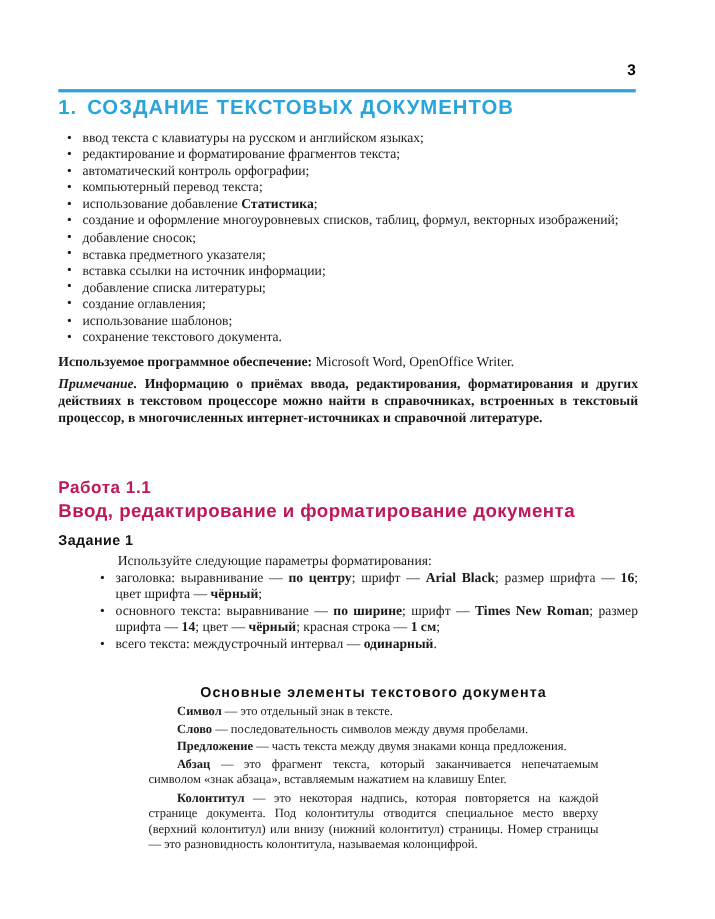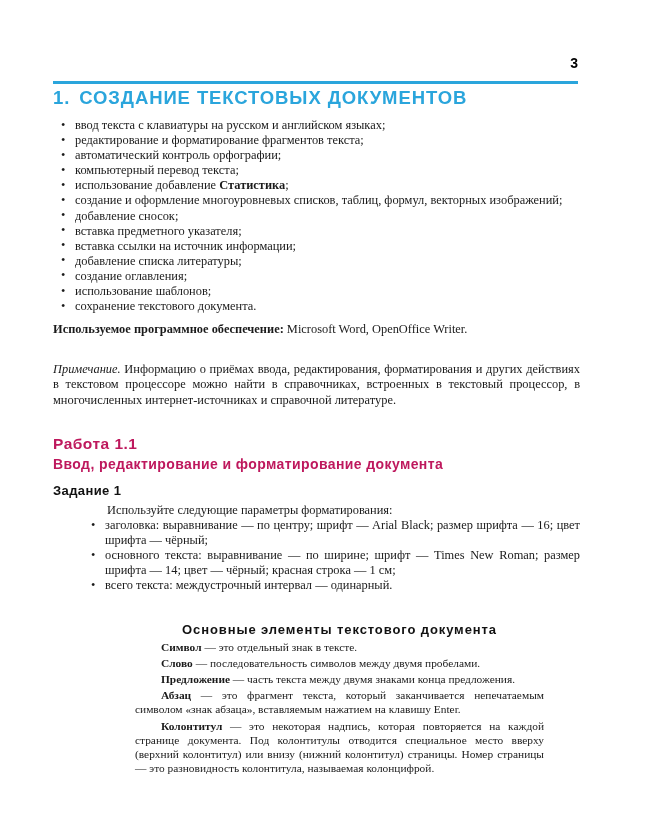--- a/index.html
+++ b/index.html
@@ -95,22 +95,23 @@
   }
   ul.goals li b { font-weight: bold; }
 
   .software {
     margin: 8px 0 0 0;
     text-align: justify;
   }
   .software b { font-weight: bold; }
 
   .note {
-    margin: 25px 0 0 0;
-    text-align: justify;
+    margin: 5px 0 0 0;
+    text-align: justify;
+    font-weight: bold;
   }
   .note i { font-style: italic; }
 
   
   .work-block {
     position: absolute;
     left: 53px;
     top: 434px;
     width: 527px;
   }
@@ -120,21 +121,21 @@
     font-weight: bold;
     color: #be185d;
     white-space: nowrap;
   }
   .work-title {
     font-size: 15.5px;
     letter-spacing: 0.5px;
     line-height: 20px;
   }
   .work-sub {
-    font-size: 14px;
+    font-size: 17px;
     letter-spacing: 0.4px;
     line-height: 21px;
   }
 
   .task-label {
     position: absolute;
     left: 53px;
     top: 483px;
     font-family: Liberation Sans, sans-serif;
     font-weight: bold;
@@ -169,21 +170,21 @@
     margin: 0;
     line-height: 15.1px;
   }
   ul.params li::before {
     content: "•";
     position: absolute;
     left: 8px;
     top: -0.5px;
     font-size: 12.4px;
   }
-  ul.params li b { font-weight: normal; }
+  ul.params li b { font-weight: bold; }
 
   
   .sample {
     position: absolute;
     left: 133px;
     top: 623px;
     width: 413px;
     font-size: 11.4px;
     line-height: 14.1px;
   }

